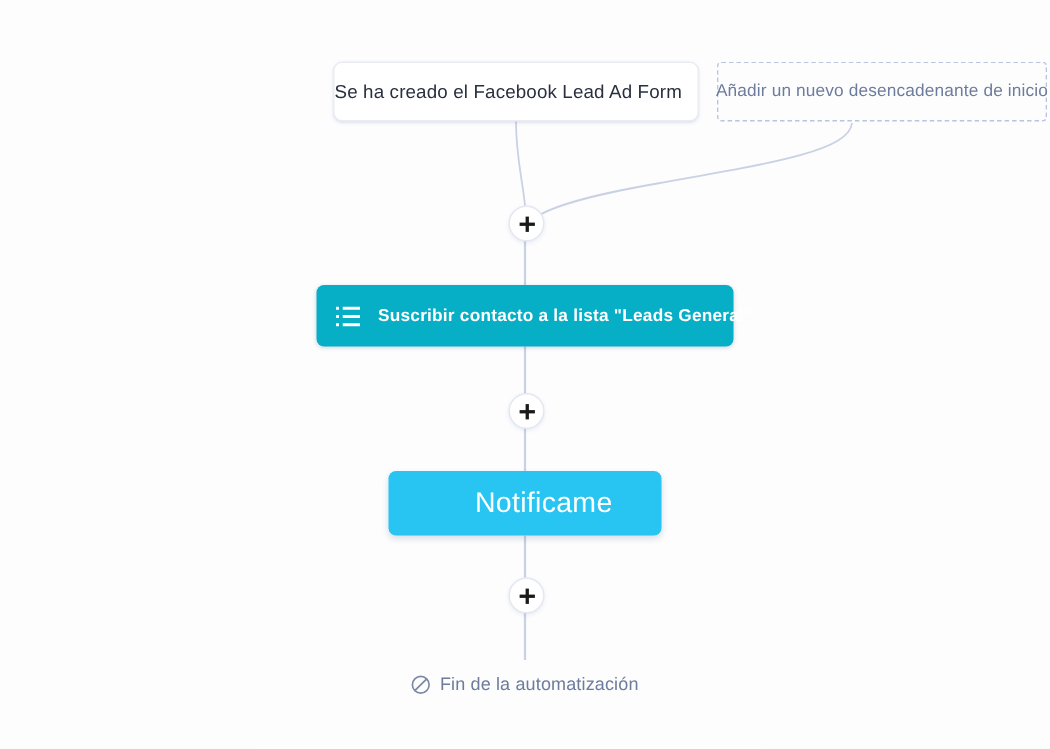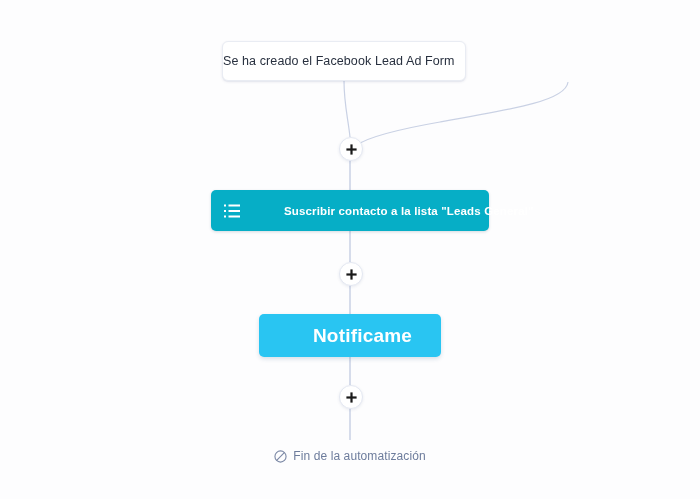--- a/index.html
+++ b/index.html
@@ -116,21 +116,20 @@
     height: 41px;
     box-sizing: border-box;
     background: #06aec6;
     border-radius: 5px;
     box-shadow: 0 1px 3px rgba(20,60,90,0.18);
     display: flex;
     align-items: center;
     padding-left: 13px;
     cursor: pointer;
     z-index: 4;
-    gap: 32px;
   }
   .action-list-icon {
     width: 16px;
     height: 14px;
     flex: 0 0 auto;
     margin-right: 12px;
     display: block;
   }
   .action-list-label {
     font-size: 11.5px;
@@ -152,21 +151,21 @@
     border-radius: 5px;
     box-shadow: 0 2px 4px rgba(20,70,110,0.16);
     display: flex;
     align-items: center;
     justify-content: center;
     cursor: pointer;
     z-index: 4;
   }
   .action-notify-label {
     font-size: 19px;
-    font-weight: bold;
+    font-weight: normal;
     color: #ffffff;
     letter-spacing: 0.2px;
     white-space: nowrap;
     margin-left: 25px;
   }
 
   
   .flow-end {
     position: absolute;
     left: 0;
@@ -213,20 +212,23 @@
 
     <line x1="350" y1="407" x2="350" y2="440" stroke="#c9d1e4" stroke-width="1.5"></line>
   </svg>
 
   <div class="trigger-row">
 
     <div class="trigger-card">
       <span class="trigger-card-label">Se ha creado el Facebook Lead Ad Form</span>
     </div>
 
+    <div class="add-trigger-box">
+      <span class="add-trigger-label">Añadir un nuevo desencadenante de inicio</span>
+    </div>
 
   </div>
 
   <div class="plus-node plus-1">
     <svg width="11" height="11" viewBox="0 0 11 11" xmlns="http://www.w3.org/2000/svg">
       <rect x="4.4" y="0.4" width="2.2" height="10.2" fill="#1a1a1a"></rect>
       <rect x="0.4" y="4.4" width="10.2" height="2.2" fill="#1a1a1a"></rect>
     </svg>
   </div>
 

